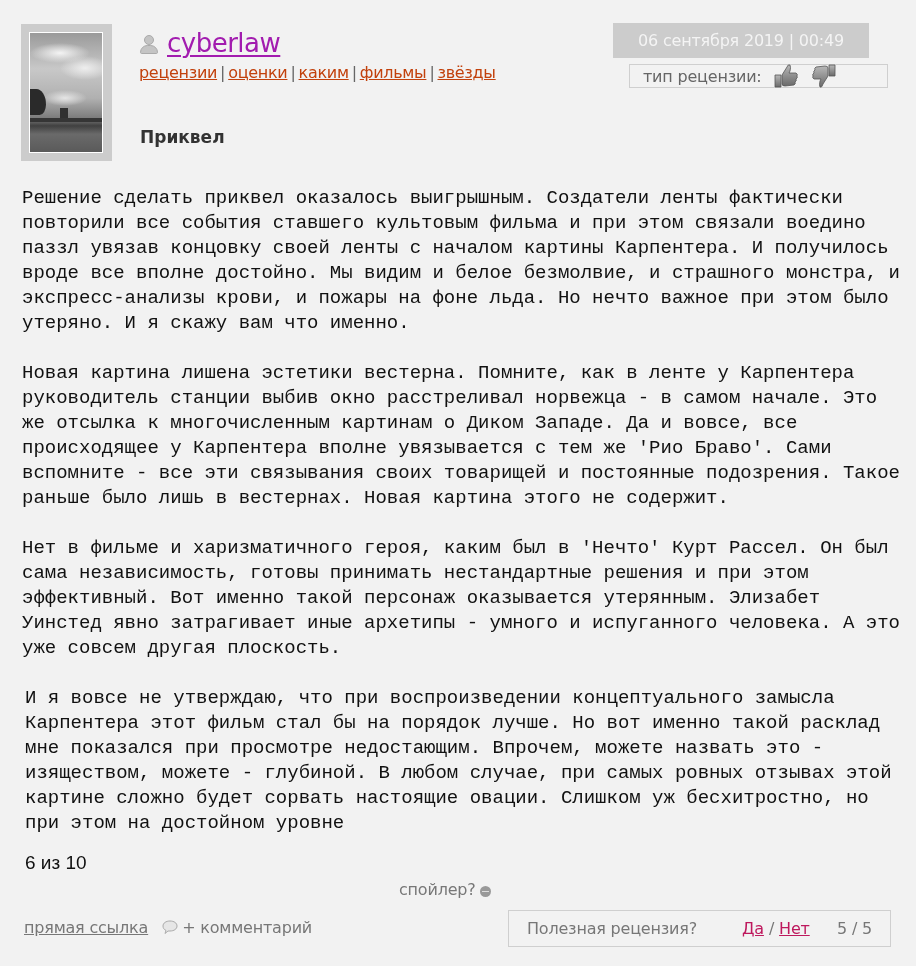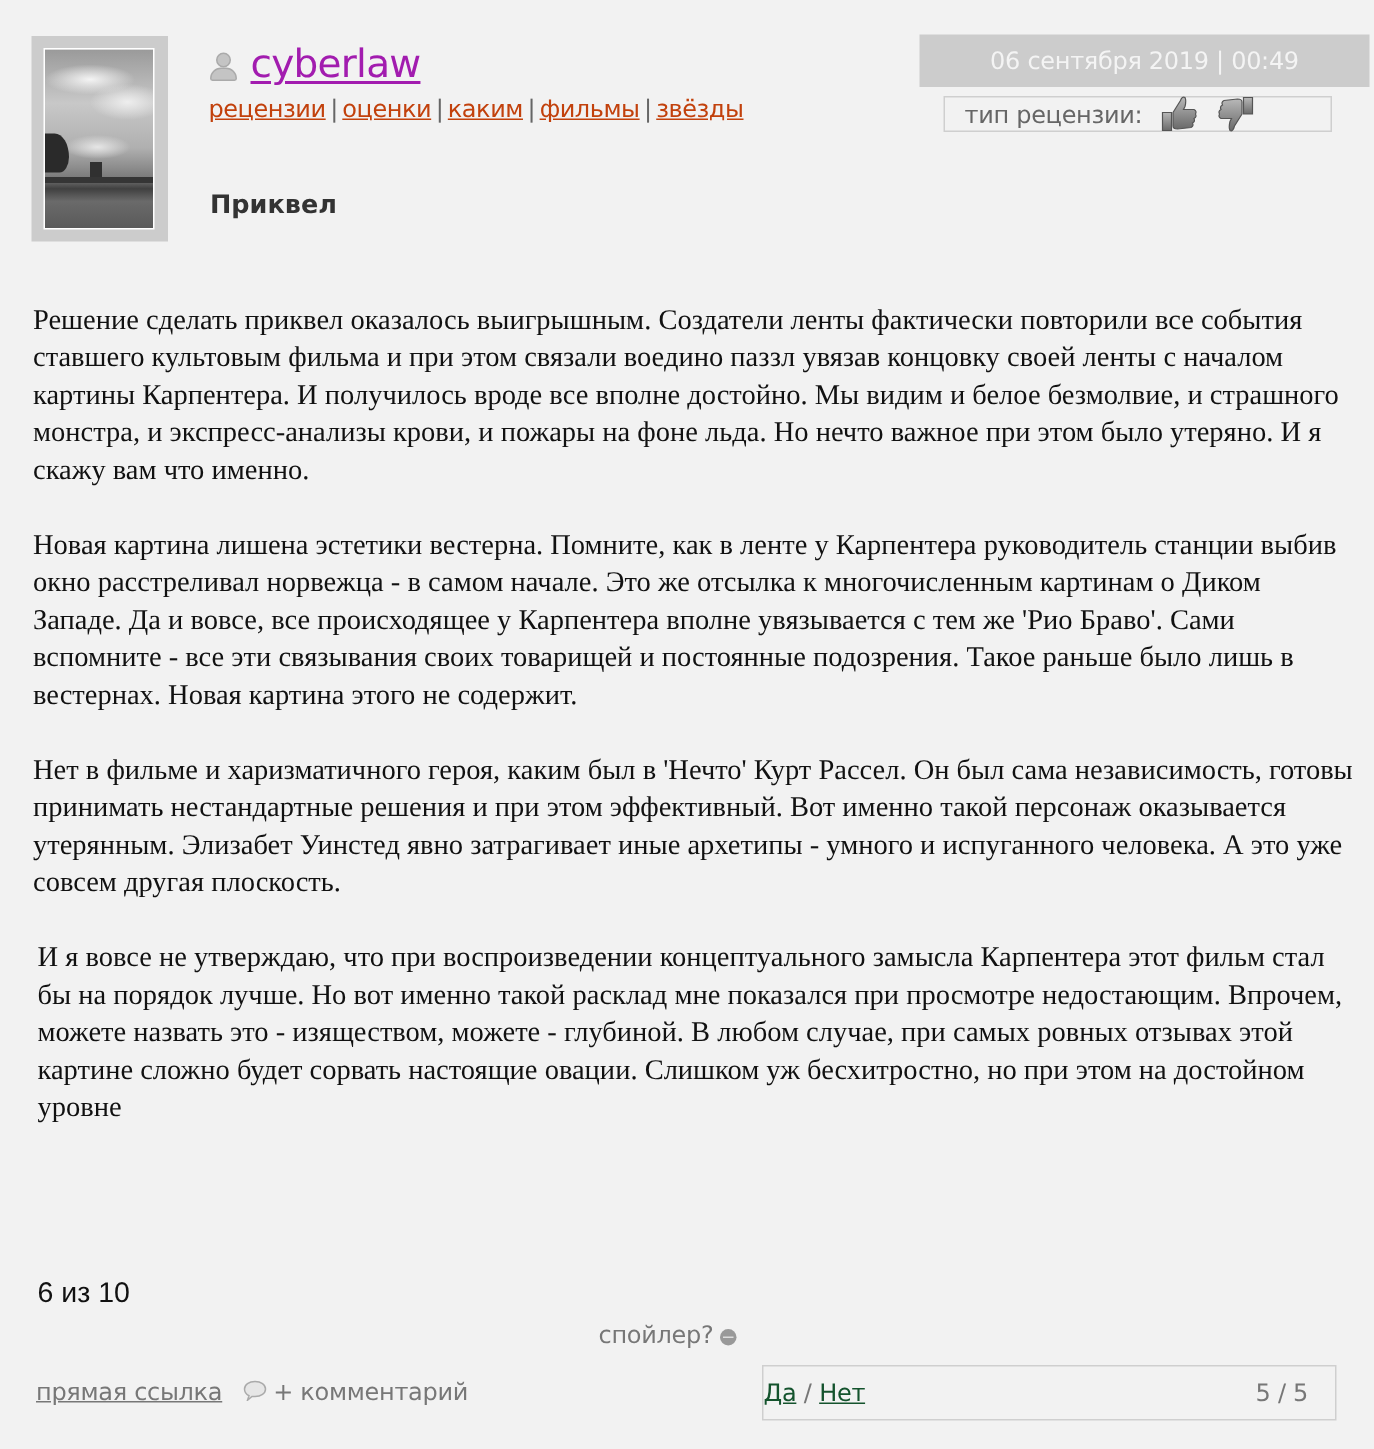--- a/index.html
+++ b/index.html
@@ -133,21 +133,21 @@
       top: 127px;
       font-family: "DejaVu Sans", sans-serif;
       font-weight: bold;
       font-size: 17px;
       color: #333;
     }
     .date-box {
       position: absolute;
       left: 613px;
       top: 23px;
-      width: 300px;
+      width: 256px;
       height: 35px;
       background: #cccccc;
       color: #f4f4f4;
       font-family: "DejaVu Sans", sans-serif;
       font-size: 16px;
       display: flex;
       align-items: center;
       justify-content: center;
       letter-spacing: -0.2px;
     }
@@ -170,25 +170,24 @@
     .thumb {
       width: 28px;
       height: 26px;
       margin-right: 10px;
     }
     .review-body {
       position: absolute;
       left: 22px;
       top: 186px;
       width: 880px;
-      font-family: Liberation Serif, serif;
+      font-family: Liberation Mono, monospace;
       font-size: 19px;
       line-height: 25px;
       color: #111;
-      margin-top: 15px;
     }
     .review-body p {
       margin: 0 0 25px 0;
     }
     .review-body p.p4 {
       margin-left: 3px;
       margin-top: 6px;
     }
     .score {
       position: absolute;
@@ -258,21 +257,21 @@
       border: 1px solid #cfcfcf;
       box-sizing: border-box;
       font-family: "DejaVu Sans", sans-serif;
       font-size: 16px;
       color: #777;
       display: flex;
       align-items: center;
       letter-spacing: -0.2px;
     }
     .useful-box .q { margin-left: 18px; width: 215px; }
-    .useful-box a { color: #14532d; text-decoration: underline; }
+    .useful-box a { color: #be185d; text-decoration: underline; }
     .useful-box .slash { margin: 0 5px; }
     .useful-box .count { margin-left: auto; margin-right: 18px; }
   </style>
 </head>
 <body>
 
 <div class="avatar-frame">
   <div class="avatar-img">
     <div class="tree"></div>
     <div class="tower"></div>
@@ -330,17 +329,18 @@
   </svg>
   <span>+ комментарий</span>
 </div>
 
 <div class="spoiler">
   <span>спойлер?</span>
   <span class="spoiler-icon"></span>
 </div>
 
 <div class="useful-box">
+  <span class="q">Полезная рецензия?</span>
   <a>Да</a>
   <span class="slash">/</span>
   <a>Нет</a>
   <span class="count">5 / 5</span>
 </div>
 
 </body></html>

